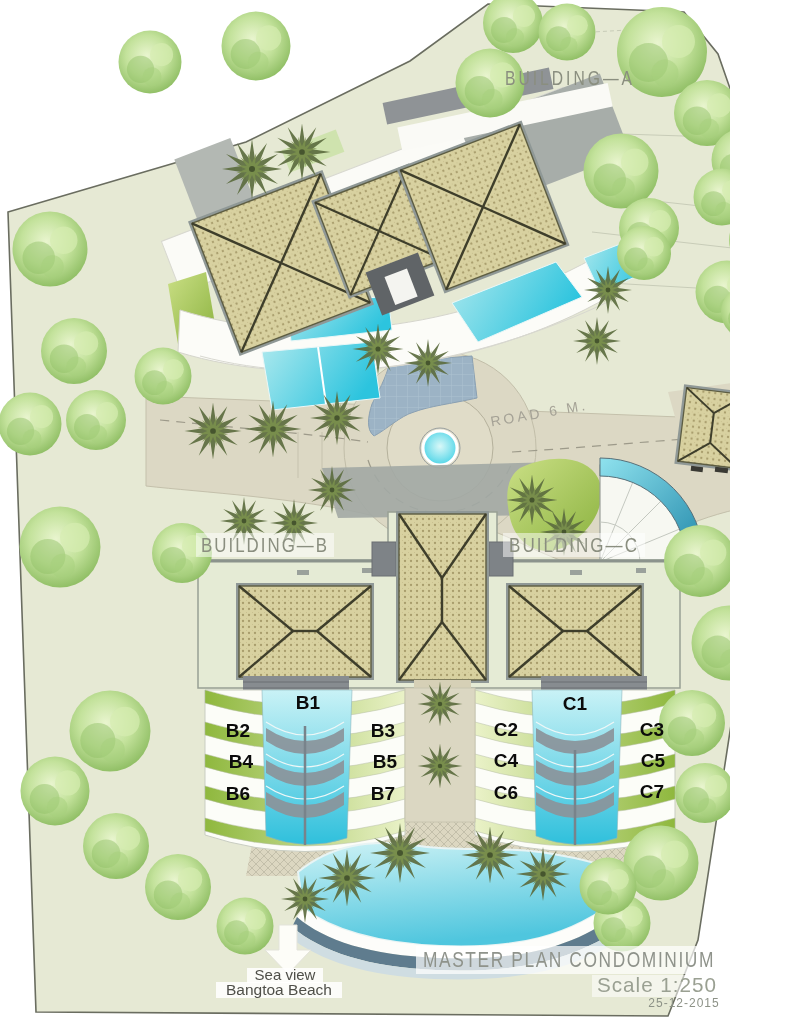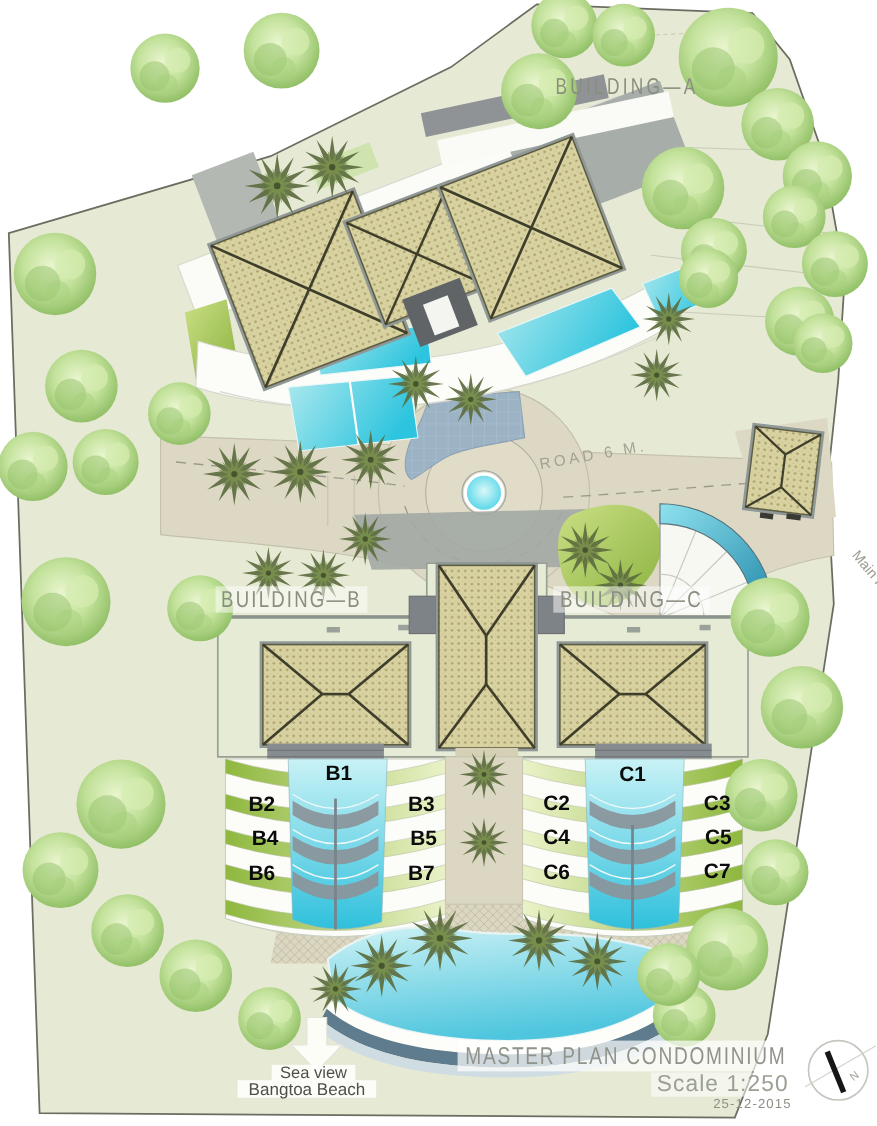--- a/index.html
+++ b/index.html
@@ -1,16 +1,16 @@
 <!DOCTYPE html>
 <html><head>
 <meta charset="utf-8">
 <style>
   html,body{margin:0;padding:0;background:#ffffff;}
-  .stage{position:relative;width:798px;height:1024px;overflow:hidden;background:#ef4444;
+  .stage{position:relative;width:730px;height:1024px;overflow:hidden;background:#ef4444;
          font-family:"Liberation Sans", sans-serif;}
   svg{position:absolute;left:0;top:0;}
   text{font-family:"Liberation Sans", sans-serif;}
   .arch-label{fill:#8a8e7f;}
   .unit-label{font-weight:700;font-size:19px;fill:#0b0b0b;}
   .thin{font-weight:400;}
 </style>
 </head>
 <body>
 

